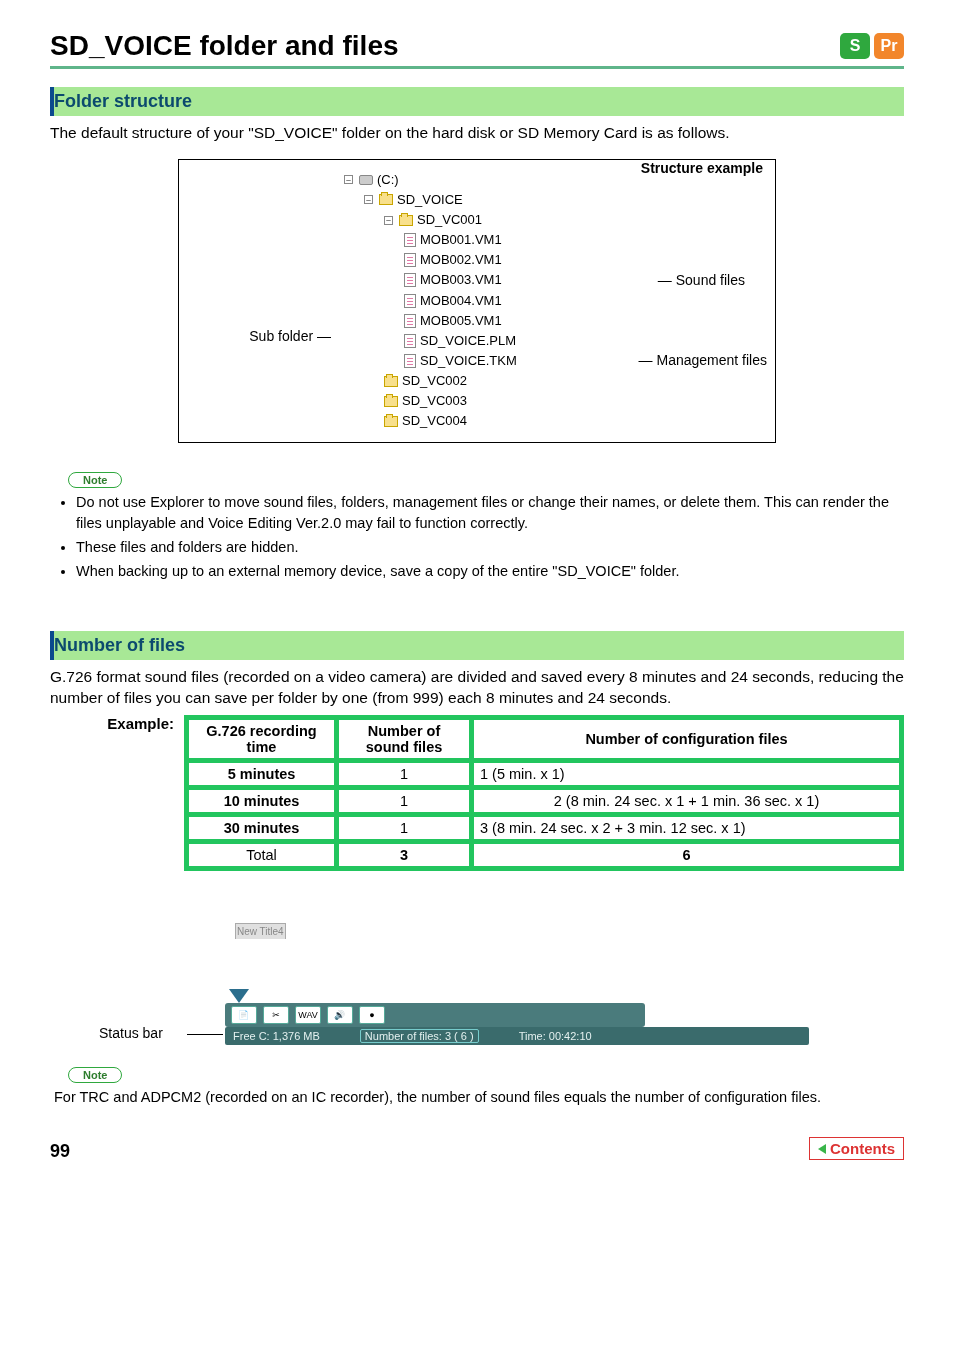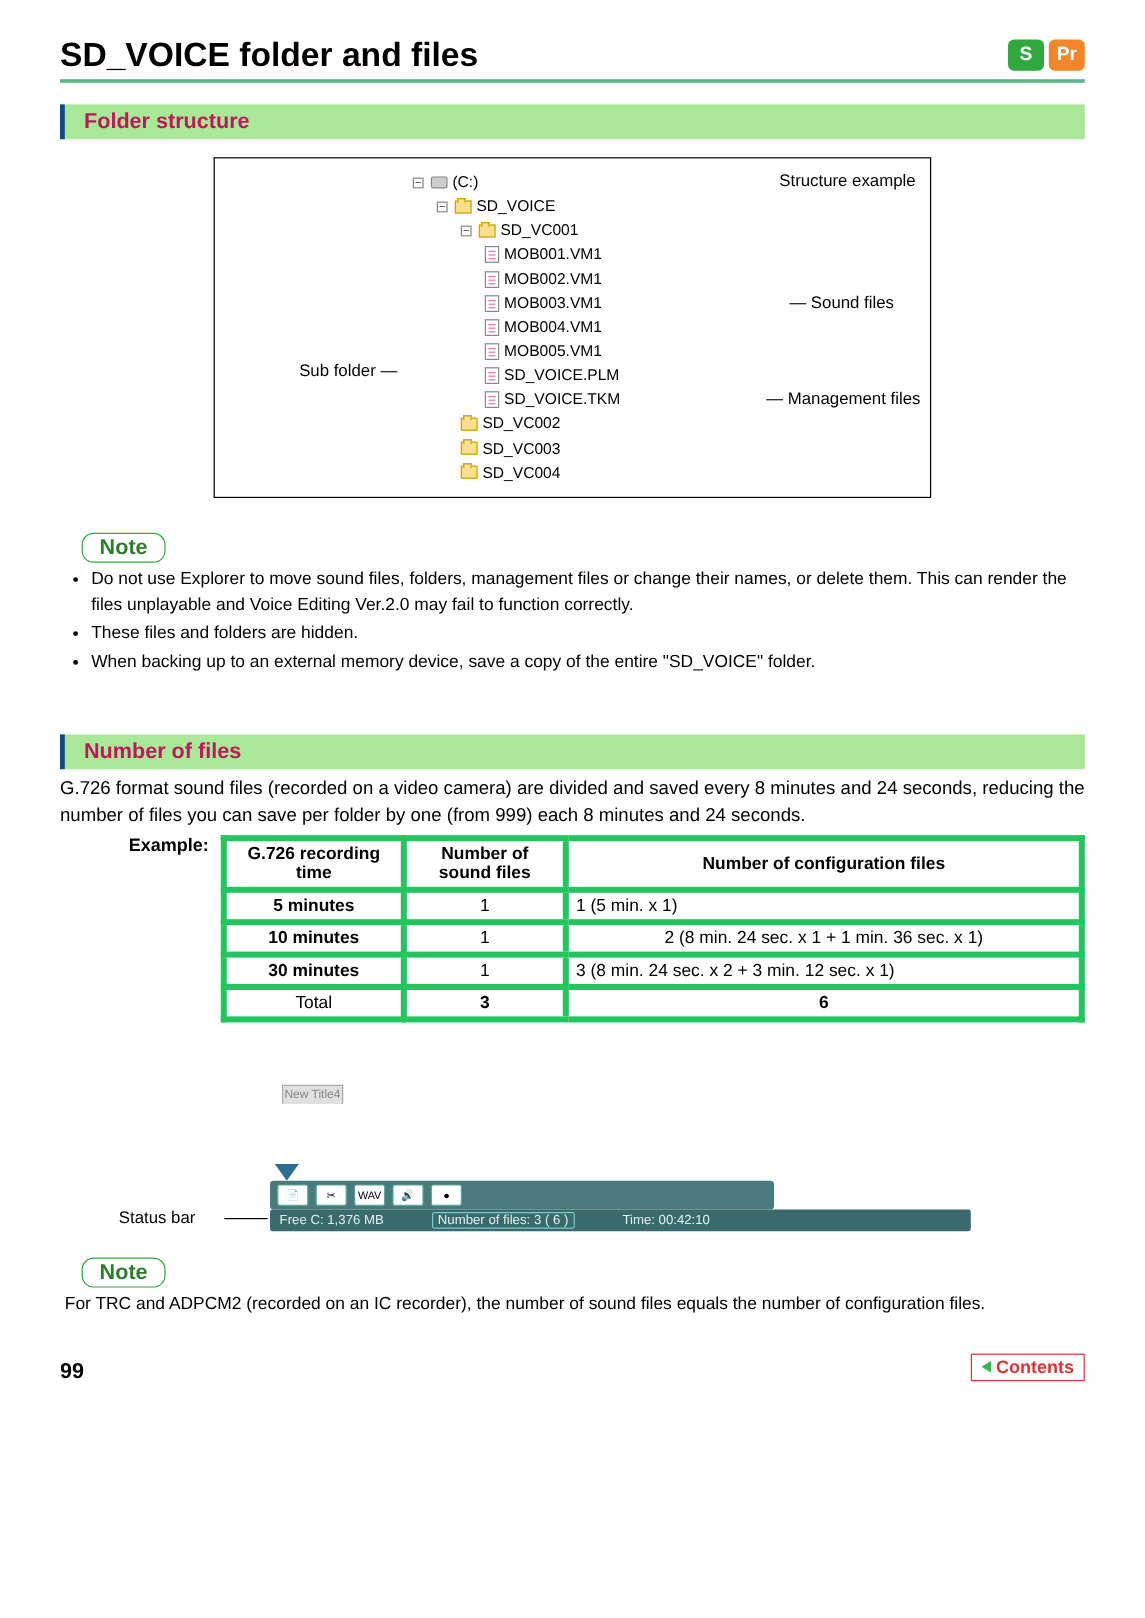--- a/index.html
+++ b/index.html
@@ -31,37 +31,37 @@
     border-radius: 5px;
     color: #fff;
     font-weight: bold;
     font-size: 16px;
     display: flex; align-items: center; justify-content: center;
   }
   .badge-s { background: #2fa83e; }
   .badge-pr { background: #f2862b; }
   .subtitle {
     background: #a8e896;
-    color: #be185d;
+    color: #0c4a6e;
     font-weight: bold;
     font-size: 18px;
-    padding: 4px 16px;
+    padding: 4px 0;
     border-left: 4px solid #0b4a8d;
     margin: 18px 0 6px 0;
   }
   .body-text { font-size: 15.5px; line-height: 1.4; margin: 6px 0; }
   .tree-box {
     border: 1px solid #000;
     width: 598px;
     margin: 15px auto;
     position: relative;
     padding: 10px 10px 10px 10px;
     font-size: 14px;
   }
-  .tree-label-right { position:absolute; top:10px; right:12px; }
+  .tree-label-right { position:absolute; top:0; right:12px;font-weight:bold; }
   .tree-annot-left { position:absolute; left:12px; top:168px; text-align:right; width:140px; }
   .tree-annot-sound { position:absolute; right:30px; top:112px; }
   .tree-annot-mgmt { position:absolute; right:8px; top:192px; }
   .tree-area { margin-left:155px; font-family: "Segoe UI", Tahoma, sans-serif; font-size:13px; line-height:1.55; }
   .tree-row { display:flex; align-items:center; gap:4px; }
   .tree-indent1 { padding-left:20px; }
   .tree-indent2 { padding-left:40px; }
   .tree-indent3 { padding-left:60px; }
   .drive-icon { width:14px; height:10px; background:#ccc; border:1px solid #888; border-radius:2px; display:inline-block; }
   .folder-icon { width:14px; height:11px; background:#f8e08c; border:1px solid #c9a500; display:inline-block; position:relative; }
@@ -69,21 +69,21 @@
   .file-icon { width:12px; height:14px; background:#fff; border:1px solid #888; display:inline-block; position:relative; }
   .file-icon::after { content:""; position:absolute; left:2px; right:2px; top:3px; height:1px; background:#e07aa6; box-shadow:0 3px 0 #e07aa6, 0 6px 0 #e07aa6; }
   .toggle { width:9px; height:9px; border:1px solid #888; display:inline-flex; align-items:center; justify-content:center; font-size:8px; line-height:1; margin-right:2px;}
   .note-pill {
     display:inline-block;
     border:1px solid #2fa83e;
     border-radius:10px;
     padding: 1px 14px;
     color:#2e7d2e;
     font-weight:bold;
-    font-size:18px;
+    font-size:11px;
     margin: 14px 0 2px 18px;
     background:#fff;
   }
   ul.note-list { margin:2px 0 0 8px; padding-left: 18px; font-size:14.5px; line-height:1.45; }
   ul.note-list li { margin-bottom:3px; }
   .example-row { display:flex; align-items:flex-start; margin-top:6px; }
   .example-label { width:134px; text-align:right; font-weight:bold; padding-right:10px; font-size:15px; }
   table.files {
     border-collapse: collapse;
     font-size:14.5px;
@@ -141,20 +141,21 @@
 
   <div class="header-row">
     <div class="page-title">SD_VOICE folder and files</div>
     <div class="header-badges">
       <div class="badge badge-s">S</div>
       <div class="badge badge-pr">Pr</div>
     </div>
   </div>
 
   <div class="subtitle">Folder structure</div>
+  <div class="body-text">The default structure of your "SD_VOICE" folder on the hard disk or SD Memory Card is as follows.</div>
 
   <div class="tree-box">
     <span class="tree-label-right">Structure example</span>
     <div class="tree-annot-left"><span>Sub folder</span> —</div>
     <div class="tree-annot-sound">— <span>Sound files</span></div>
     <div class="tree-annot-mgmt">— <span>Management files</span></div>
 
     <div class="tree-area">
       <div class="tree-row">
           <span class="toggle">–</span>

